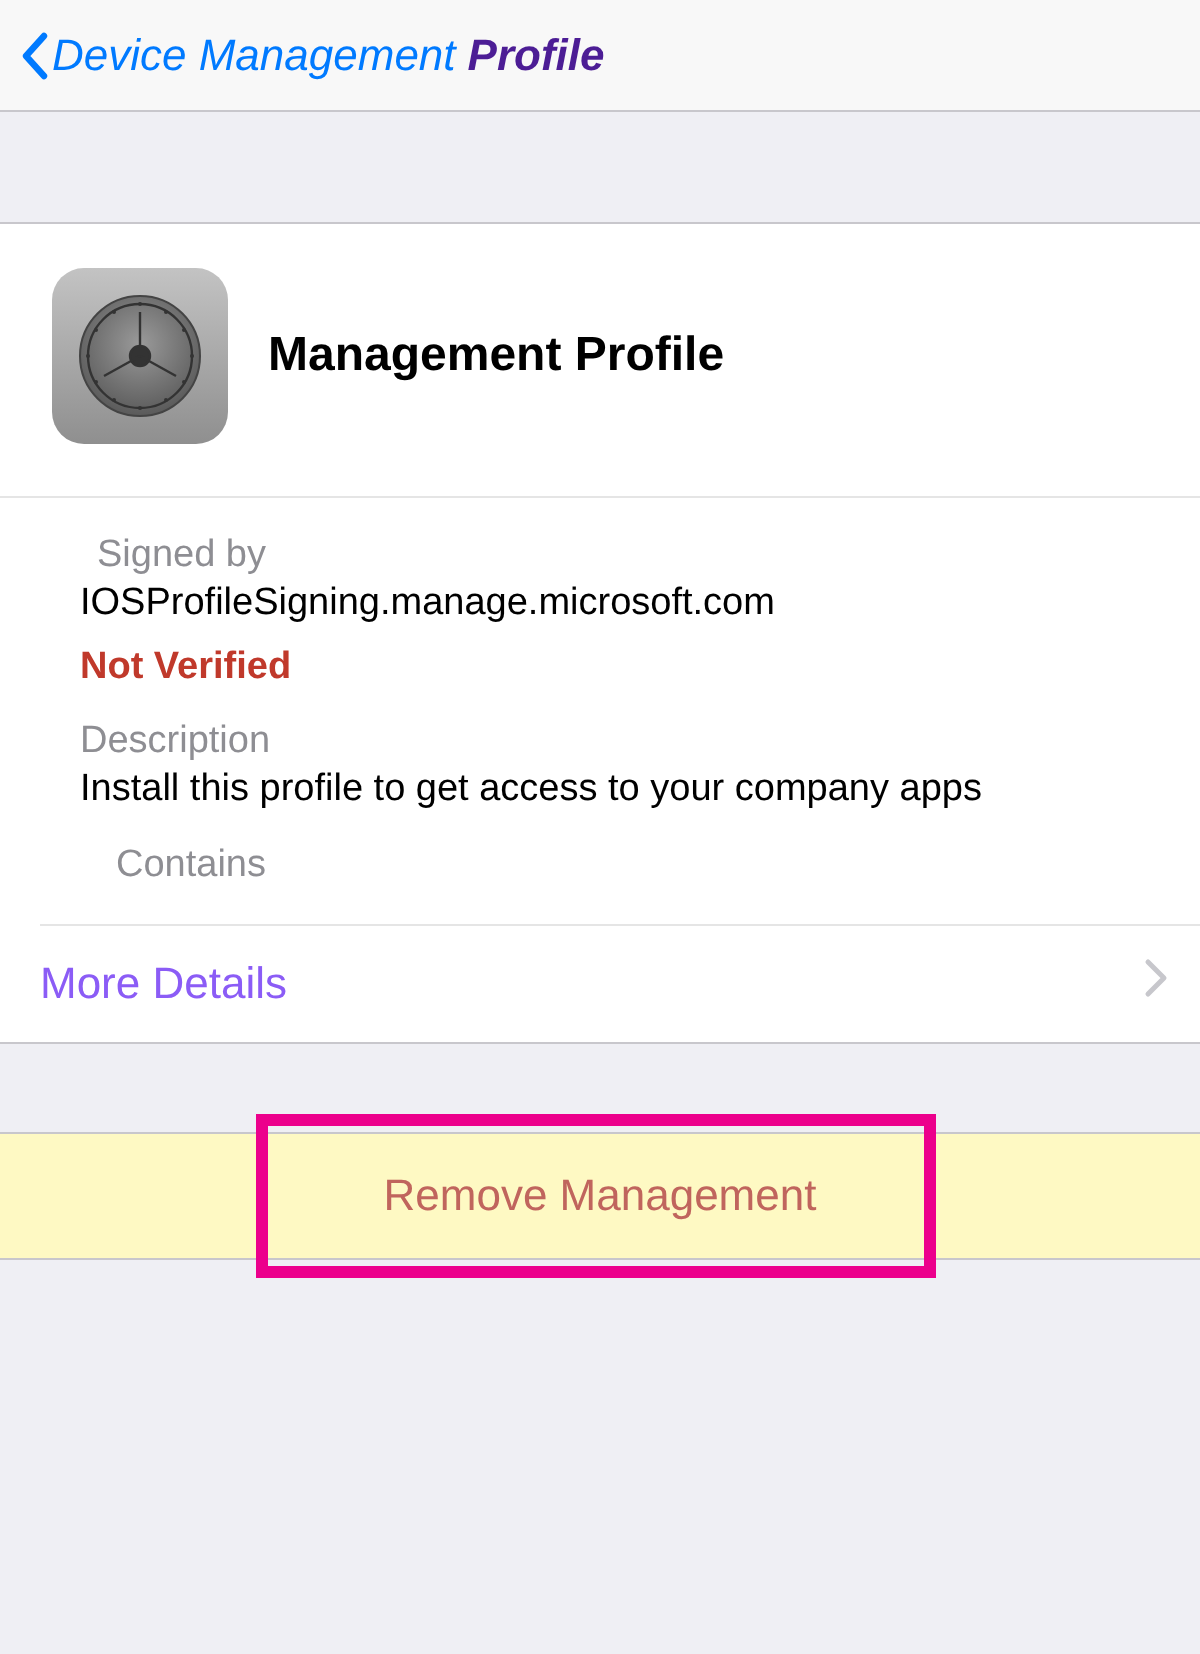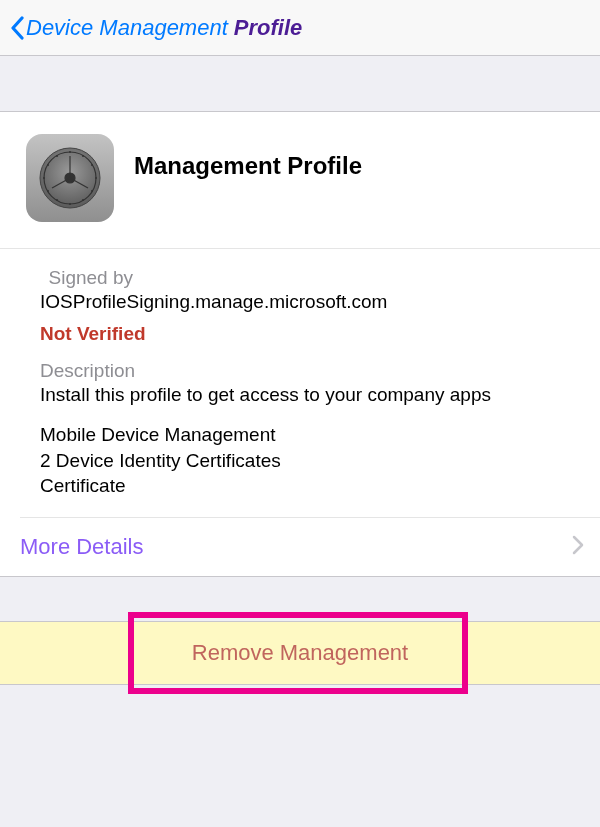--- a/index.html
+++ b/index.html
@@ -68,21 +68,21 @@
       align-items: center;
       justify-content: center;
       flex-shrink: 0;
     }
     .profile-title {
       font-size: 24px;
       font-weight: 700;
       margin-left: 20px;
       color: #000;
       align-self: flex-start;
-      margin-top: 18px;
+      margin-top: 30px;
     }
     .detail-section {
       padding: 18px 20px 18px 20px;
       border-bottom: 1px solid #e5e5e5;
     }
     .detail-row {
       display: flex;
       margin-bottom: 14px;
       flex-direction: column;
     }
@@ -213,25 +213,21 @@
       <div class="detail-value">
         <div>IOSProfileSigning.manage.microsoft.com</div>
         <div class="not-verified">Not Verified</div>
       </div>
     </div>
     <div class="detail-row">
       <div class="detail-label">Description</div>
       <div class="detail-value">Install this profile to get access to your company apps</div>
     </div>
     <div class="detail-row">
-      <div class="detail-value">
-        <div>Mobile Device Management</div>
-        <div>2 Device Identity Certificates</div>
-        <div>Certificate</div>
-      </div>
+      <div class="detail-label">Contains</div>
     </div>
   </div>
 
   <div class="more-details">
     <span class="more-details-text">More Details</span>
     <span class="chevron-right">
       <svg width="12" height="20" viewBox="0 0 12 20" fill="none">
         <path d="M2 2 L10 10 L2 18" stroke="#c7c7cc" stroke-width="2.5" stroke-linecap="round" stroke-linejoin="round"></path>
       </svg>
     </span>

